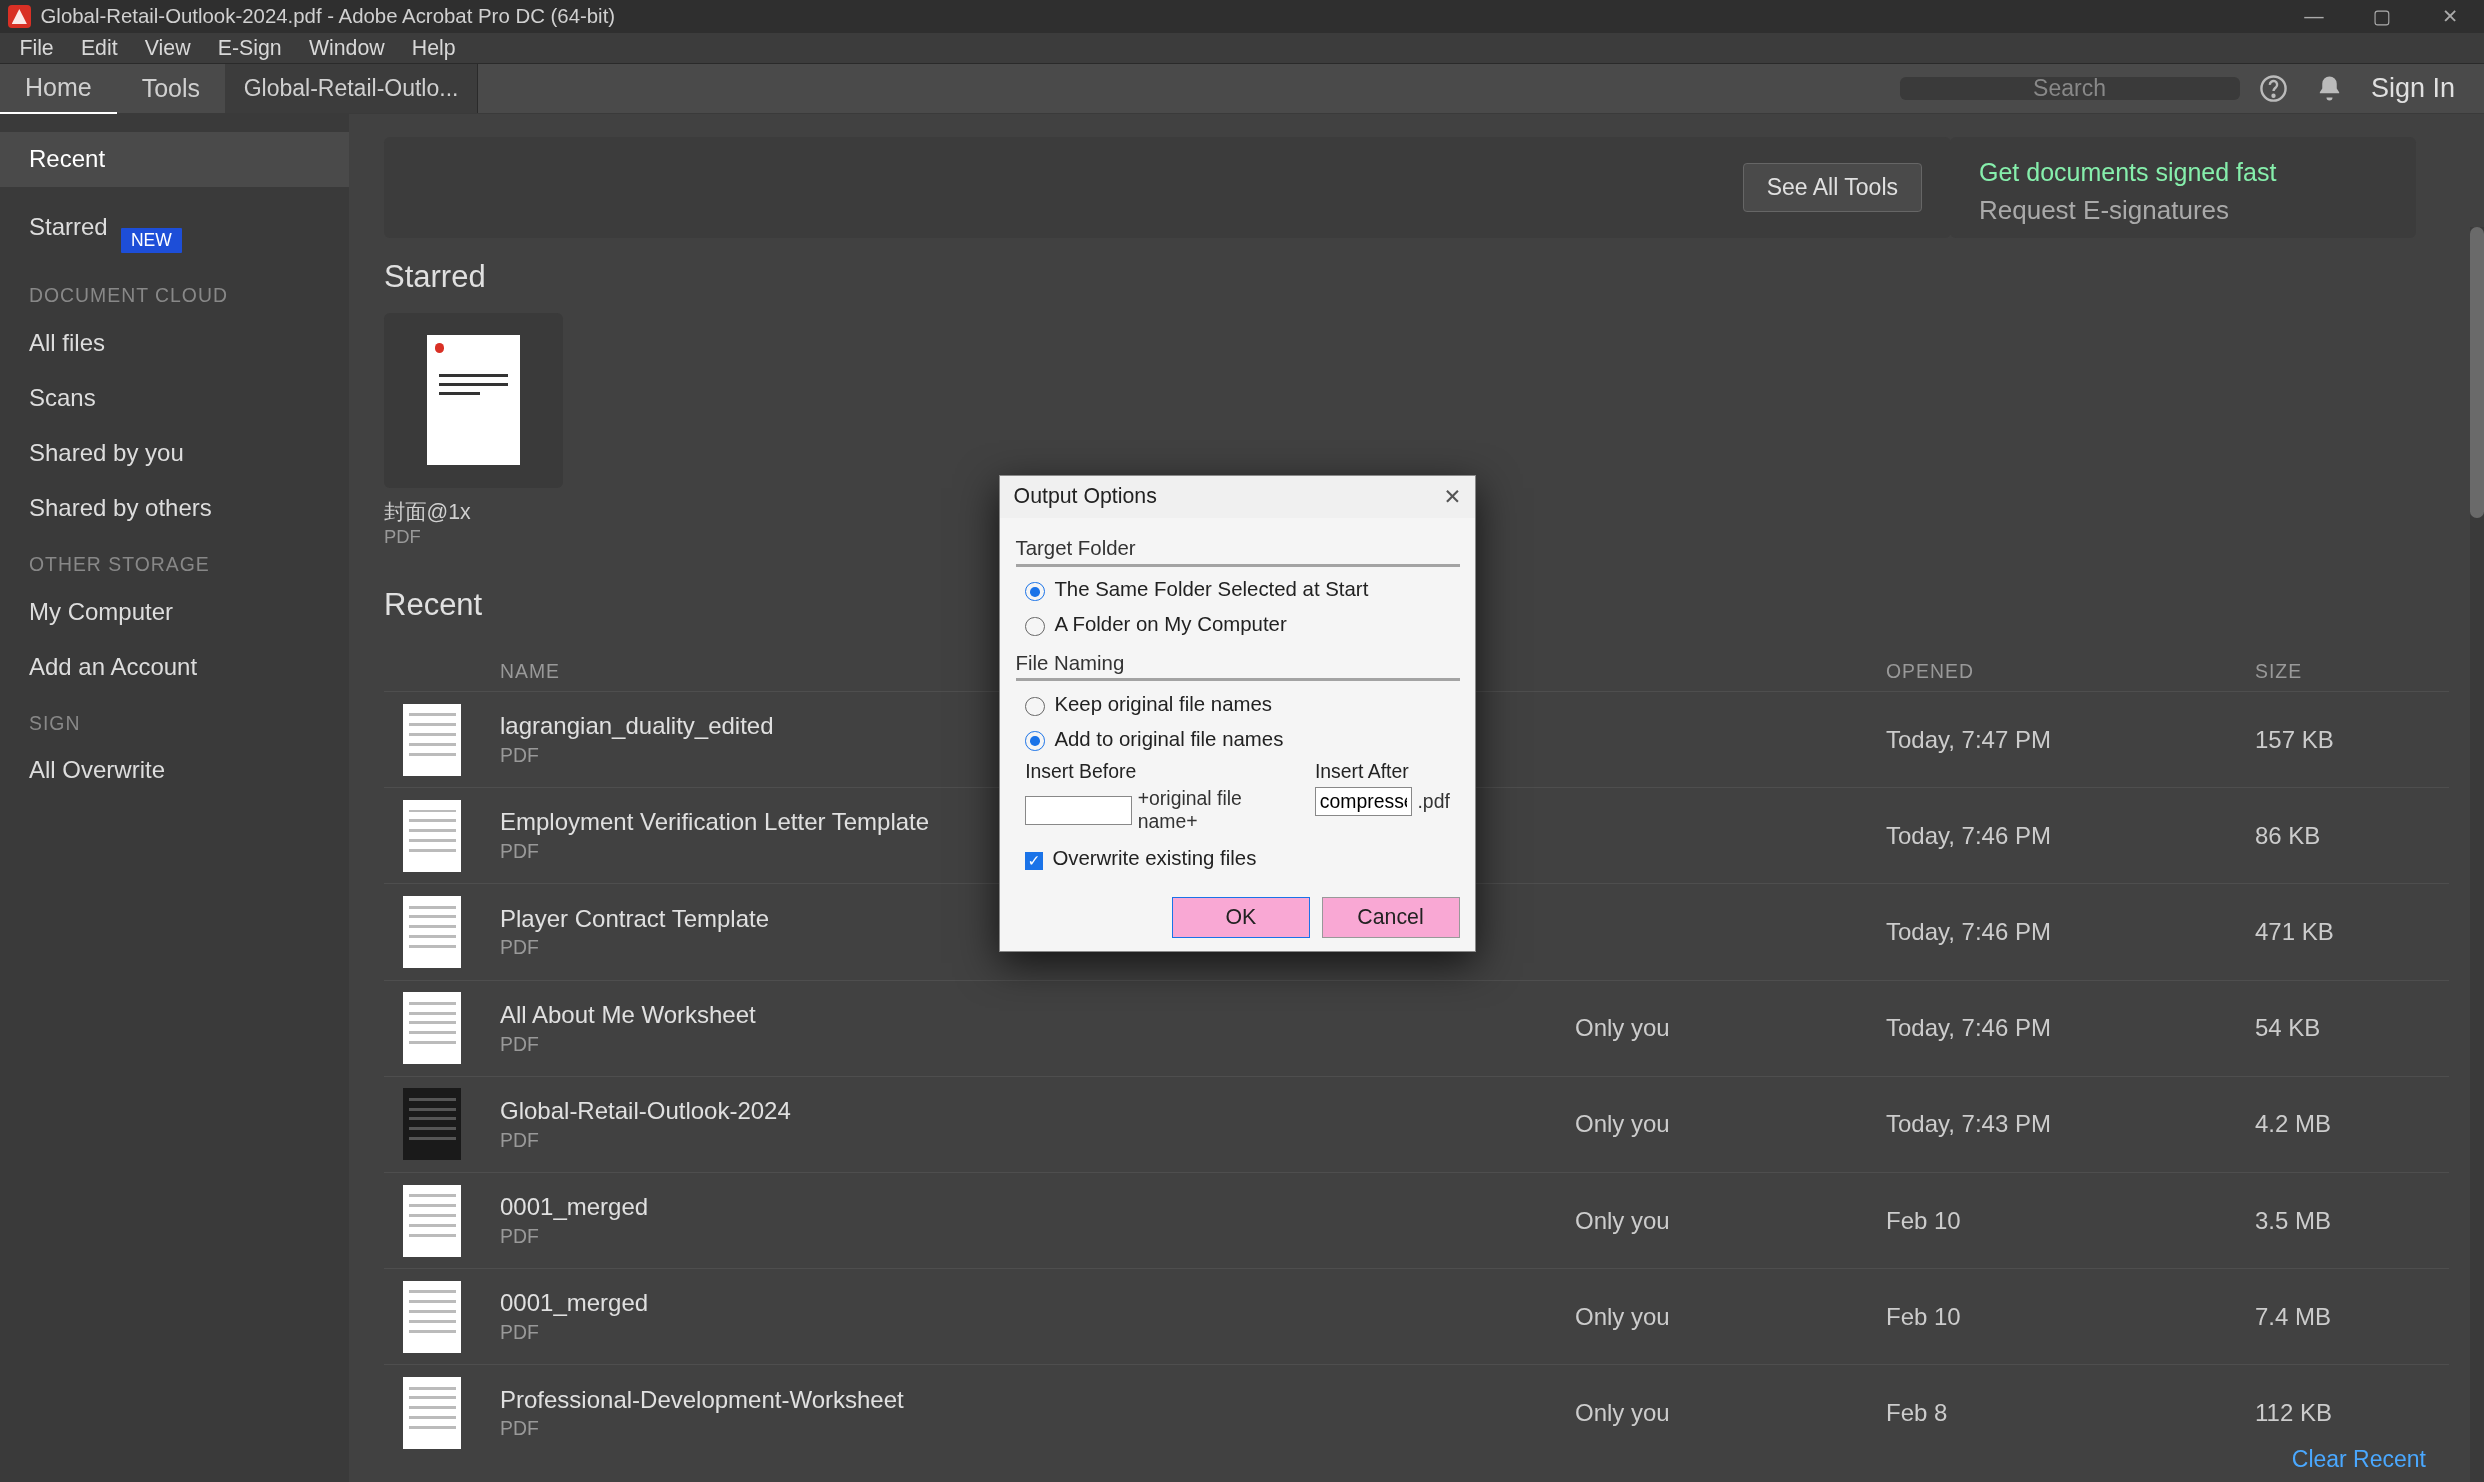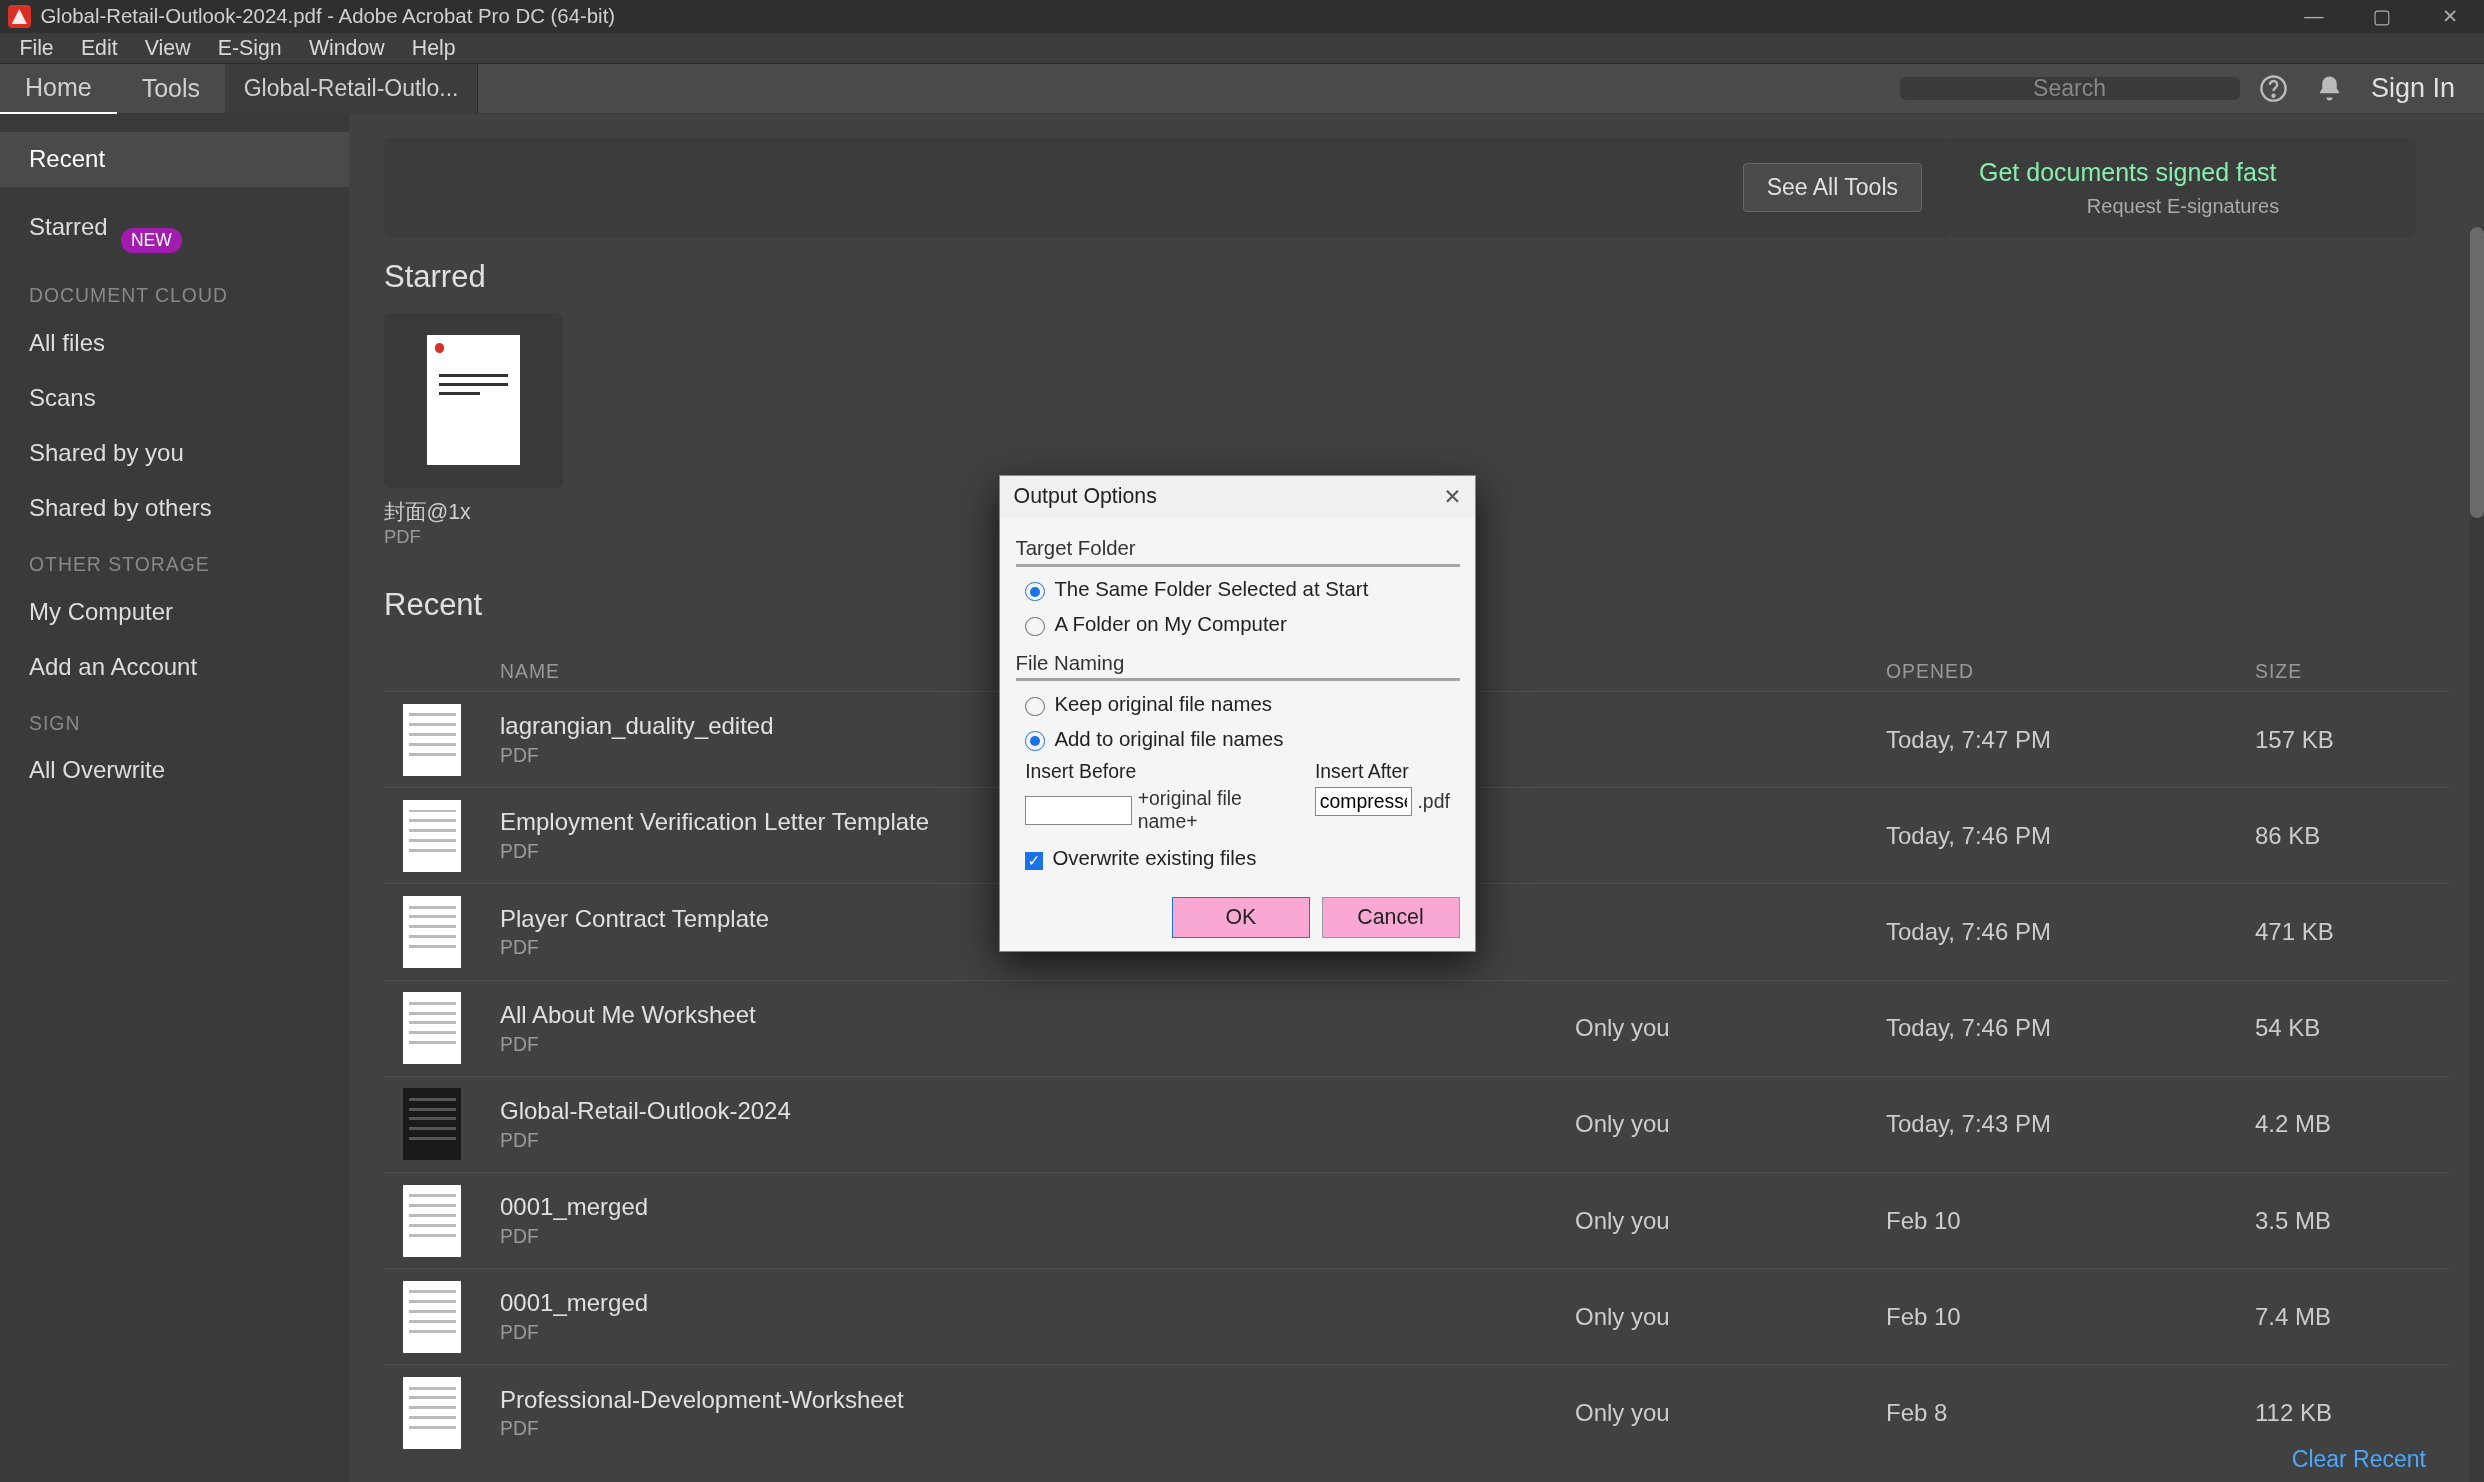--- a/index.html
+++ b/index.html
@@ -143,25 +143,25 @@
     background: #4a4a4a;
     color: #fff;
   }
   .sidebar .side-heading {
     padding: 17.5px 29px 7.8px;
     color: #888;
     font-size: 19.4px;
     letter-spacing: 1px;
   }
   .new-badge {
-    background: #a21caf;
+    background: #1d4ed8;
     color: #fff;
     font-size: 17.5px;
     padding: 1.9px 9.7px;
-    border-radius: 12px;
+    border-radius: 1px;
     margin-left: 13.6px;
     margin-top: 28px;
   }
   
   .content {
     flex: 1;
     padding: 23px 35px 0 35px;
     position: relative;
     background: #414141;
   }
@@ -188,21 +188,21 @@
     right: 68px;
     top: 23px;
     width: 466px;
     height: 101px;
     background: #3c3c3c;
     border-radius: 5.8px;
     padding: 21.3px 29px;
     box-sizing: border-box;
   }
   .signed-card .title { font-size: 25px; color: #86efac; margin-bottom: 8px; }
-  .signed-card .sub { font-size: 20px; color: #aaa; text-align: center; }
+  .signed-card .sub { font-size: 26px; color: #aaa; }
   .section-title {
     font-size: 31px;
     color: #e0e0e0;
     margin: 9.7px 0 17.5px;
   }
   .starred-thumb-wrap {
     width: 179px;
   }
   .starred-thumb {
     width: 179px;

